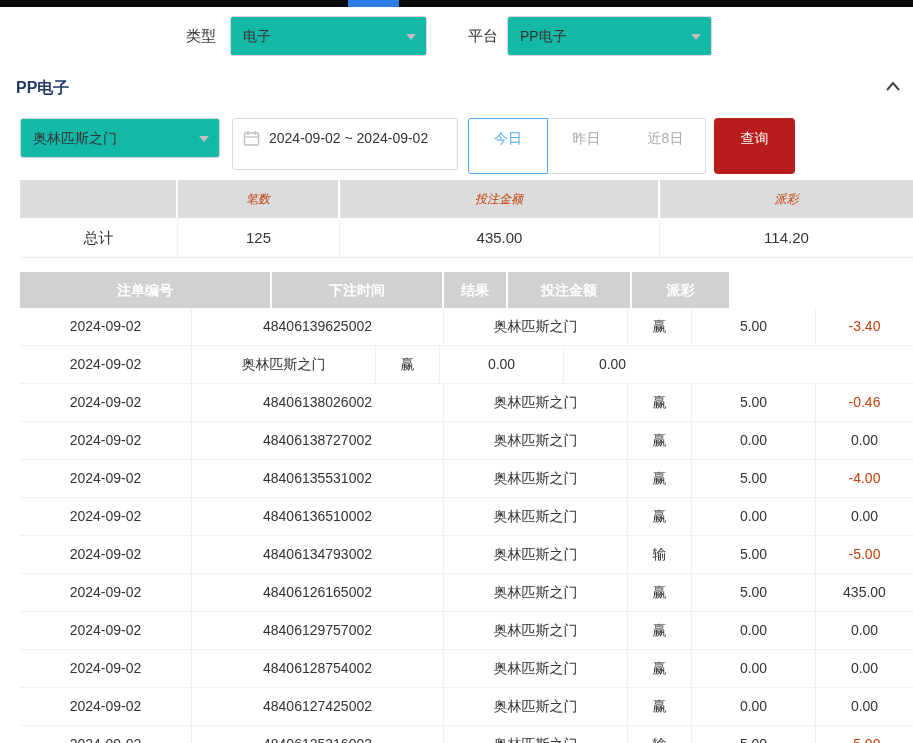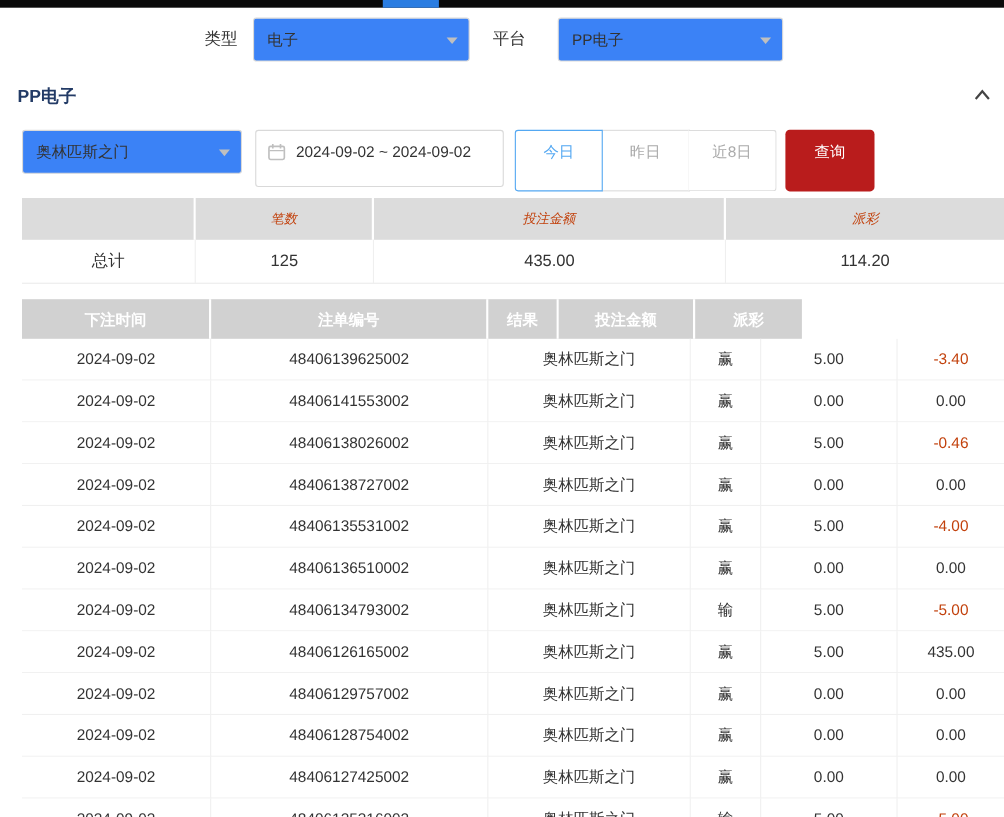--- a/index.html
+++ b/index.html
@@ -7,23 +7,23 @@
     font-family:"Liberation Sans","DejaVu Sans",sans-serif; color:#333; }
   .page { position:relative; width:913px; height:743px; }
 
   
   .topbar { position:absolute; top:0; left:0; width:913px; height:7px; background:#0a0a0a; }
   .topbar .tab-indicator { position:absolute; top:0; left:348px; width:51px; height:7px; background:#2a7de2; }
 
   
   .filter-label { position:absolute; top:16px; height:40px; line-height:40px; font-size:15px; color:#333; }
   .lbl-type { left:186px; }
-  .lbl-platform { left:448px; }
+  .lbl-platform { left:468px; }
   .select { position:absolute; top:16px; height:40px; border:1px solid #d9d9d9; border-radius:3px;
-    background:#3b82f6; font-size:14px; line-height:38px; padding:0 28px 0 12px; cursor:pointer; color:#333; }
+    background:#14b8a6; font-size:14px; line-height:38px; padding:0 28px 0 12px; cursor:pointer; color:#333; }
   .sel-type { left:230px; width:197px; }
   .sel-platform { left:507px; width:205px; }
   .caret { position:absolute; right:10px; top:17px; width:0; height:0;
     border-left:5px solid transparent; border-right:5px solid transparent; border-top:6px solid #bfbfbf; }
 
   
   .section-title { position:absolute; top:78px; left:16px; font-size:16px; font-weight:bold; color:#233b66; }
   .collapse-btn { position:absolute; top:78px; left:884px; width:24px; height:22px; cursor:pointer; }
 
   
@@ -119,39 +119,38 @@
     <div class="srow">
       <div class="sd s0">总计</div>
       <div class="sd s1">125</div>
       <div class="sd s2">435.00</div>
       <div class="sd s3">114.20</div>
     </div>
   </div>
 
   <div class="table">
     <div class="thead">
+      <div class="th c1">注单编号</div>
       <div class="th c0">下注时间</div>
-      <div class="th c1">注单编号</div>
       <div class="th c3">结果</div>
       <div class="th c4">投注金额</div>
       <div class="th c5">派彩</div>
     </div>
     <div id="table-body">
   <div class="trow">
     <div class="td c0">2024-09-02</div>
     <div class="td c1">48406139625002</div>
     <div class="td c2">奥林匹斯之门</div>
     <div class="td c3">赢</div>
     <div class="td c4">5.00</div>
     <div class="td c5 neg">-3.40</div>
   </div>
 
   <div class="trow">
     <div class="td c0">2024-09-02</div>
-    <div class="td c1">48406141553002</div>
     <div class="td c2">奥林匹斯之门</div>
     <div class="td c3">赢</div>
     <div class="td c4">0.00</div>
     <div class="td c5">0.00</div>
   </div>
 
   <div class="trow">
     <div class="td c0">2024-09-02</div>
     <div class="td c1">48406138026002</div>
     <div class="td c2">奥林匹斯之门</div>

